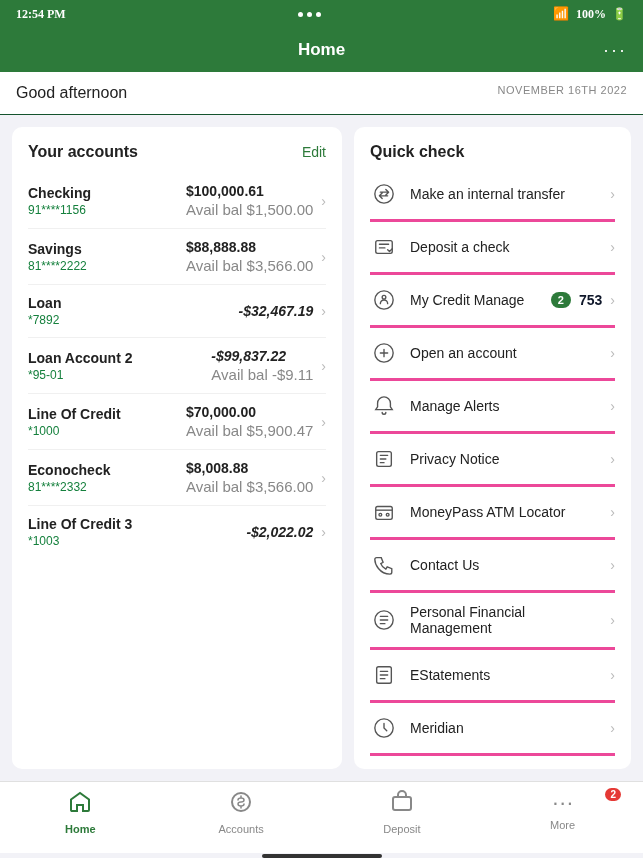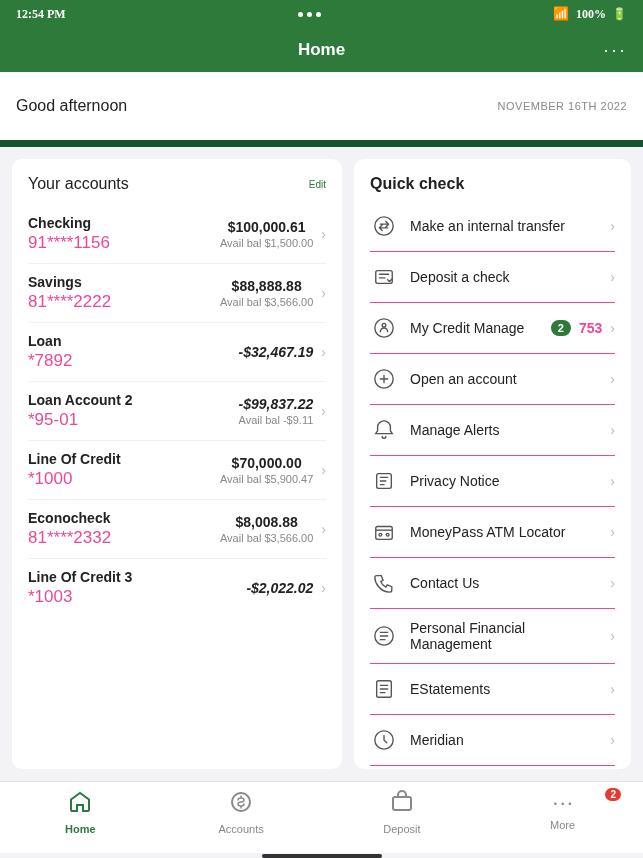--- a/index.html
+++ b/index.html
@@ -50,23 +50,22 @@
       letter-spacing: 2px;
       color: white;
       cursor: pointer;
     }
 
     
     .greeting-bar {
       background: white;
       display: flex;
       justify-content: space-between;
-      align-items: center;
-      padding: 25px 16px;
-      border-bottom: 7px solid #14532d;
+      padding: 12px 16px;
+      border-bottom: 1px solid #14532d;
     }
     .greeting-text { font-size: 16px; font-weight: 500; color: #222; }
     .greeting-date { font-size: 11px; color: #888; font-weight: 500; letter-spacing: 0.5px; }
 
     
     .main-content {
       display: flex;
       flex: 1;
       gap: 0;
       padding: 12px;
@@ -82,56 +81,56 @@
       width: 330px;
       flex-shrink: 0;
       overflow-y: auto;
     }
     .accounts-header {
       display: flex;
       justify-content: space-between;
       align-items: center;
       margin-bottom: 12px;
     }
-    .accounts-title { font-size: 16px; font-weight: 400; color: #222; }
-    .edit-btn { color: #2d7a3a; font-size: 10px; font-weight: 500; cursor: pointer; }
+    .accounts-title { font-size: 16px; font-weight: 700; color: #222; }
+    .edit-btn { color: #2d7a3a; font-size: 14px; font-weight: 500; cursor: pointer; }
 
     .account-item {
       display: flex;
       justify-content: space-between;
       align-items: center;
       padding: 10px 0;
       border-bottom: 1px solid #f0f0f0;
       cursor: pointer;
     }
     .account-item:last-child { border-bottom: none; }
     .account-info { flex: 1; }
     .account-name { font-size: 14px; font-weight: 600; color: #222; }
-    .account-number { font-size: 17px; color: #ec4899; margin-top: 2px; }
-    .account-balance-section { text-align: center; }
+    .account-number { font-size: 12px; color: #15803d; margin-top: 2px; }
+    .account-balance-section { text-align: left; }
     .account-balance { font-size: 14px; font-weight: 600; color: #222; }
     .account-balance.negative { color: #222; font-style: italic; }
-    .account-avail { font-size: 11px; color: #888; margin-top: 2px; }
+    .account-avail { font-size: 15px; color: #888; margin-top: 2px; }
     .account-chevron { color: #bbb; font-size: 14px; margin-left: 8px; }
 
     
     .quicklinks-panel {
       background: white;
       border-radius: 10px;
       padding: 16px;
       flex: 1;
       overflow-y: auto;
     }
     .quicklinks-title { font-size: 16px; font-weight: 700; color: #222; margin-bottom: 8px; }
 
     .quicklink-item {
       display: flex;
       align-items: center;
       padding: 11px 0;
-      border-bottom: 1px solid #ec4899;
+      border-bottom: 3px solid #ec4899;
       cursor: pointer;
     }
     .quicklink-item:last-child { border-bottom: none; }
     .quicklink-icon {
       width: 28px;
       height: 28px;
       display: flex;
       align-items: center;
       justify-content: center;
       margin-right: 12px;
@@ -142,21 +141,21 @@
     .quicklink-label { flex: 1; font-size: 14px; color: #222; }
     .quicklink-badge {
       background: #2d7a3a;
       color: white;
       border-radius: 10px;
       font-size: 11px;
       font-weight: 700;
       padding: 2px 7px;
       margin-right: 8px;
     }
-    .quicklink-score { font-size: 14px; font-weight: 600; color: #ec4899; margin-right: 8px; }
+    .quicklink-score { font-size: 14px; font-weight: 600; color: #0f172a; margin-right: 8px; }
     .quicklink-chevron { color: #bbb; font-size: 14px; }
 
     
     .tab-bar {
       background: white;
       border-top: 1px solid #e0e0e0;
       display: flex;
       height: 72px;
       align-items: flex-start;
       padding-top: 8px;

